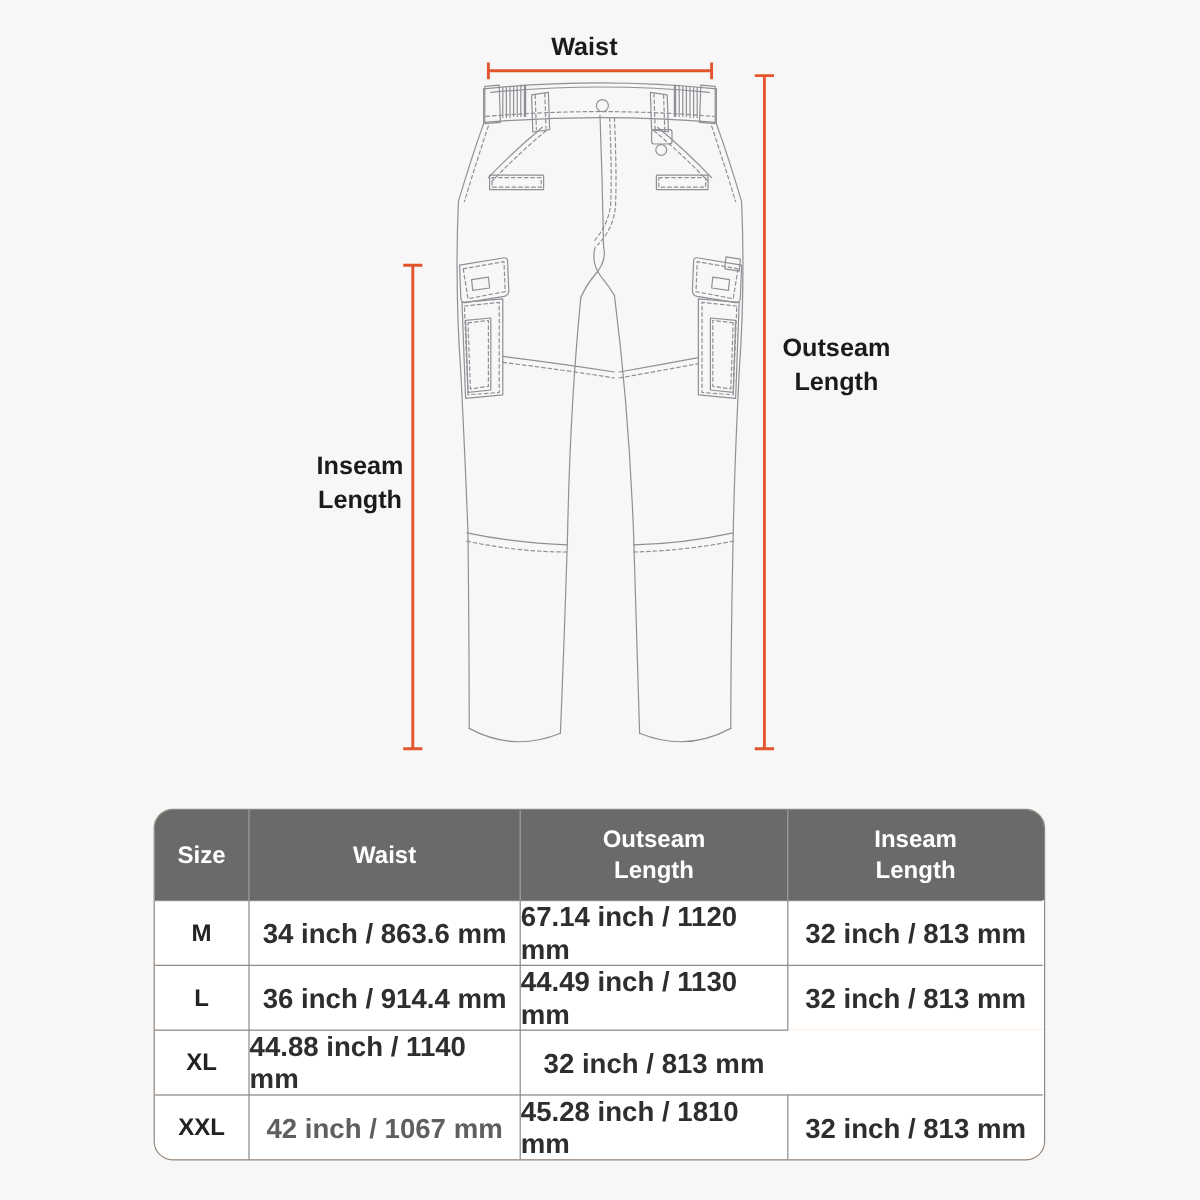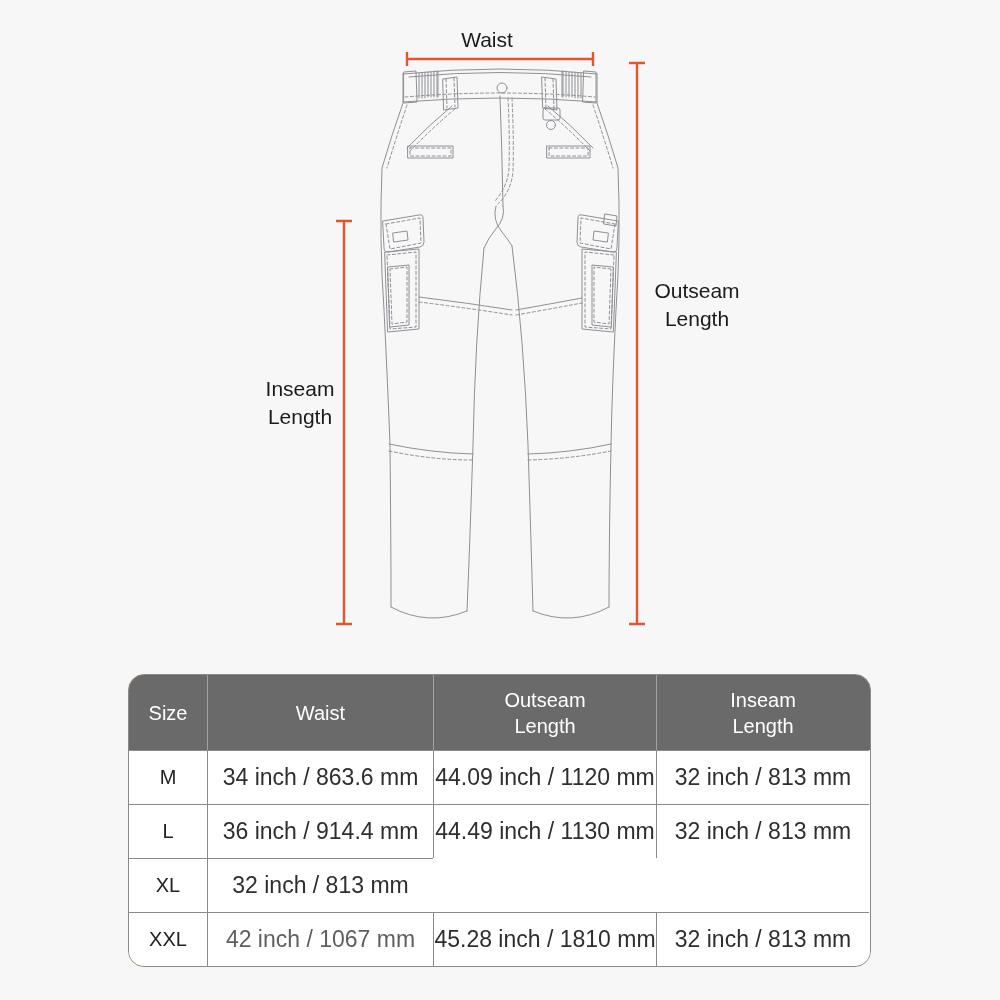--- a/index.html
+++ b/index.html
@@ -5,20 +5,21 @@
   html,body{margin:0;padding:0;}
   body{
     font-family:"Liberation Sans", sans-serif;
     background:#f7f7f7;
   }
   .canvas{
     position:relative;
     width:1000px;height:1000px;
     background:var(--page-bg,#f7f7f7);
     overflow:hidden;
+    font-weight:bold;
   }
   .pants-svg{position:absolute;left:0;top:0;}
   .ln{fill:none;stroke:var(--line,#8e9095);stroke-width:1;stroke-linecap:round;stroke-linejoin:round;}
   .dash{stroke-dasharray:3 2.4;}
   .measure{fill:none;stroke:var(--accent,#e2552e);stroke-width:2.4;stroke-linecap:butt;}
   .measure-label{
     position:absolute;
     color:#1b1b1d;
     font-size:21px;
     line-height:28px;
@@ -185,33 +186,34 @@
       <div class="cell">Waist</div>
       <div class="cell">Outseam
 Length</div>
       <div class="cell">Inseam
 Length</div>
     </div>
 
     <div class="t-row">
       <div class="cell">M</div>
       <div class="cell">34 inch / 863.6 mm</div>
-      <div class="cell">44.09 inch / 1120 mm</div>
+      <div class="cell">67.14 inch / 1120 mm</div>
       <div class="cell">32 inch / 813 mm</div>
     </div>
 
     <div class="t-row">
       <div class="cell">L</div>
       <div class="cell">36 inch / 914.4 mm</div>
       <div class="cell">44.49 inch / 1130 mm</div>
       <div class="cell">32 inch / 813 mm</div>
     </div>
 
     <div class="t-row">
       <div class="cell">XL</div>
+      <div class="cell">44.88 inch / 1140 mm</div>
       <div class="cell">32 inch / 813 mm</div>
     </div>
 
     <div class="t-row">
       <div class="cell">XXL</div>
       <div class="cell muted">42 inch / 1067 mm</div>
       <div class="cell">45.28 inch / 1810 mm</div>
       <div class="cell">32 inch / 813 mm</div>
     </div>
   </div>

